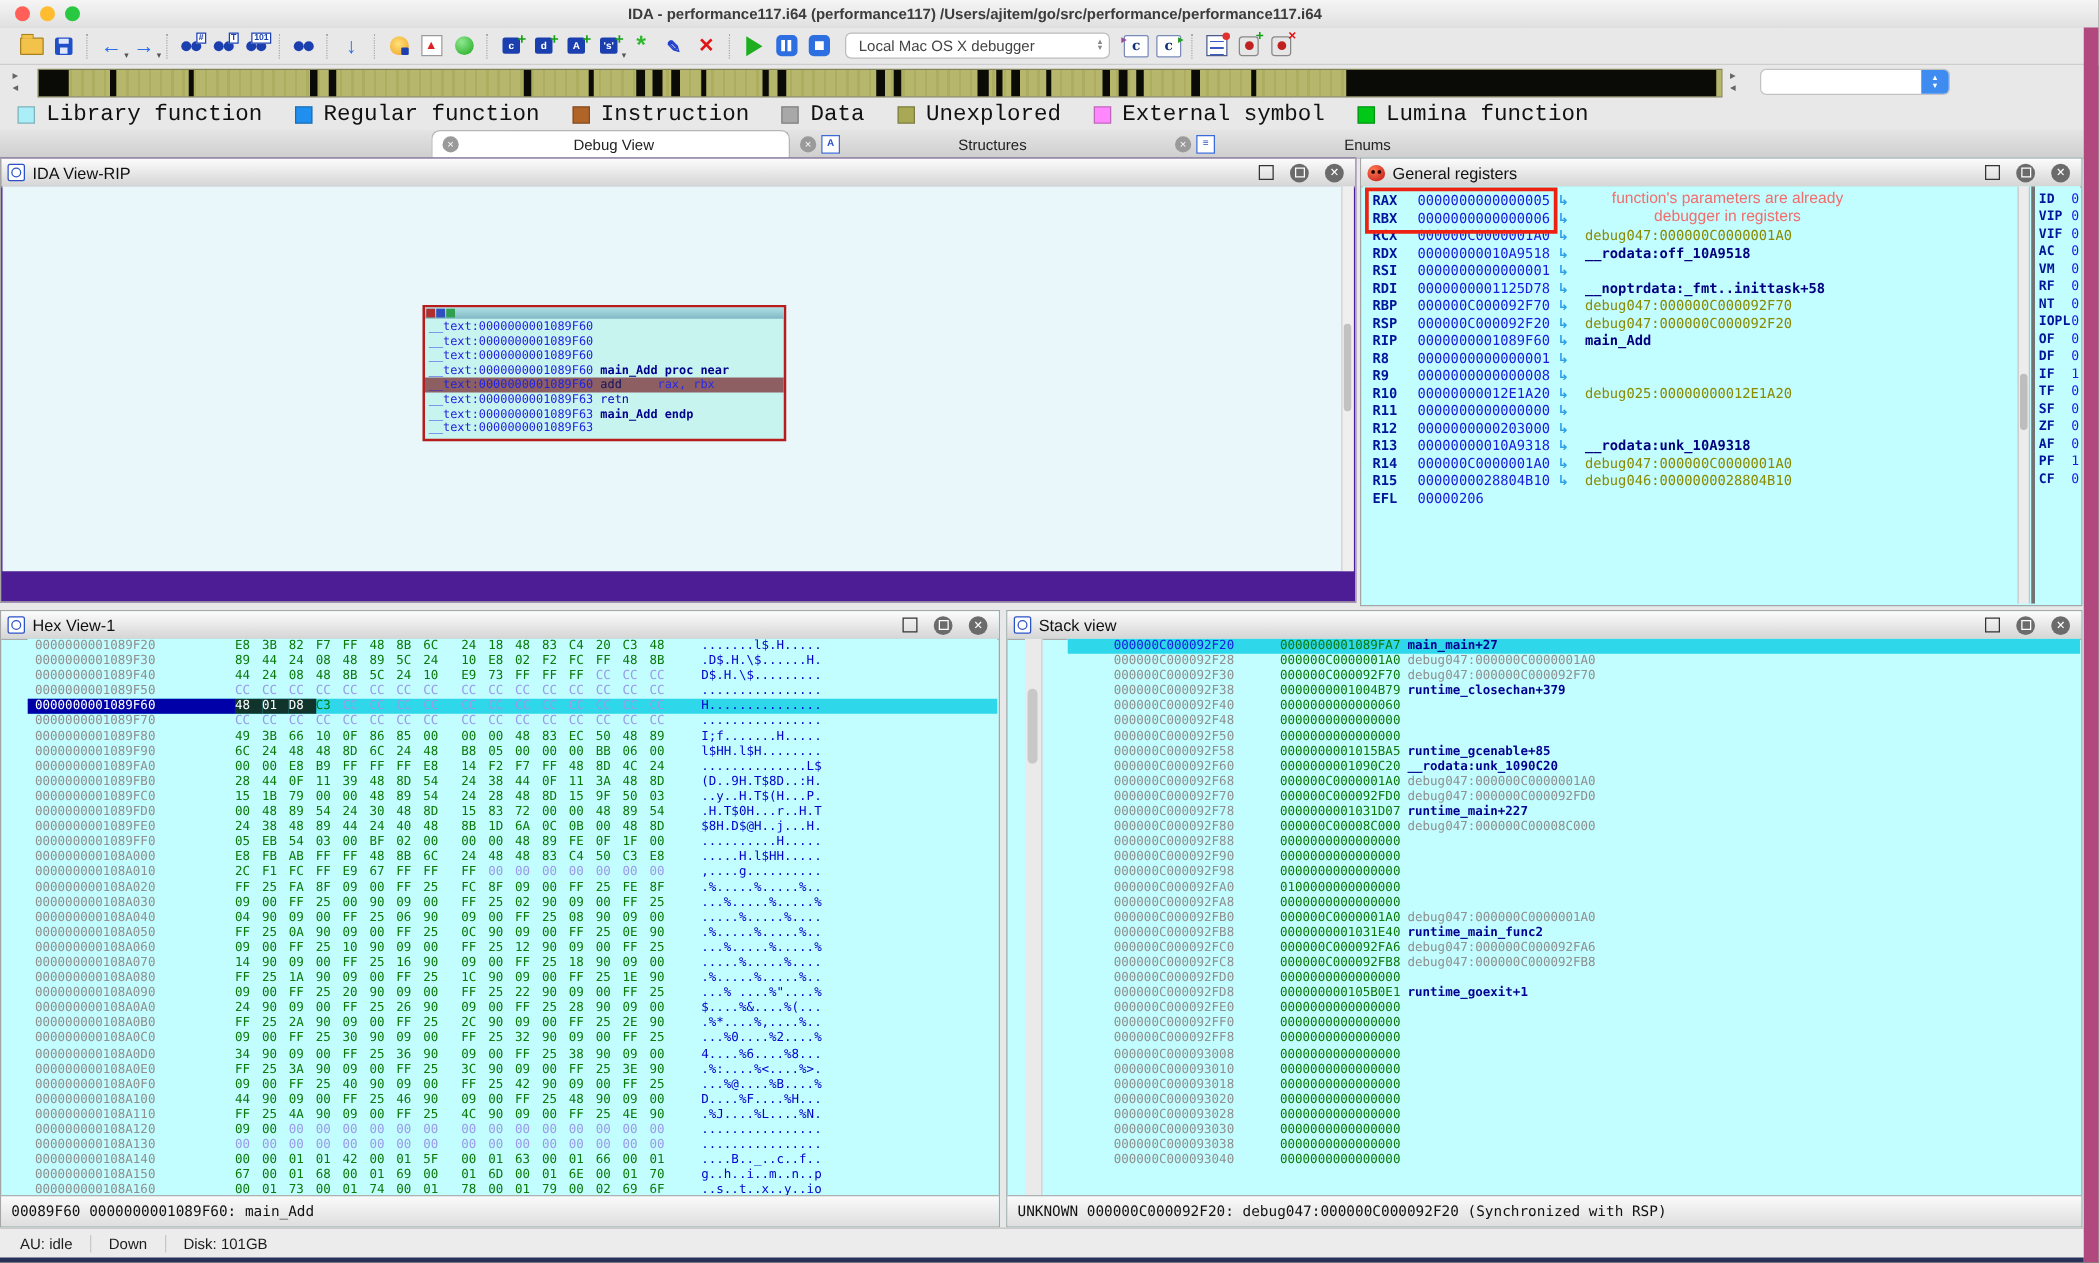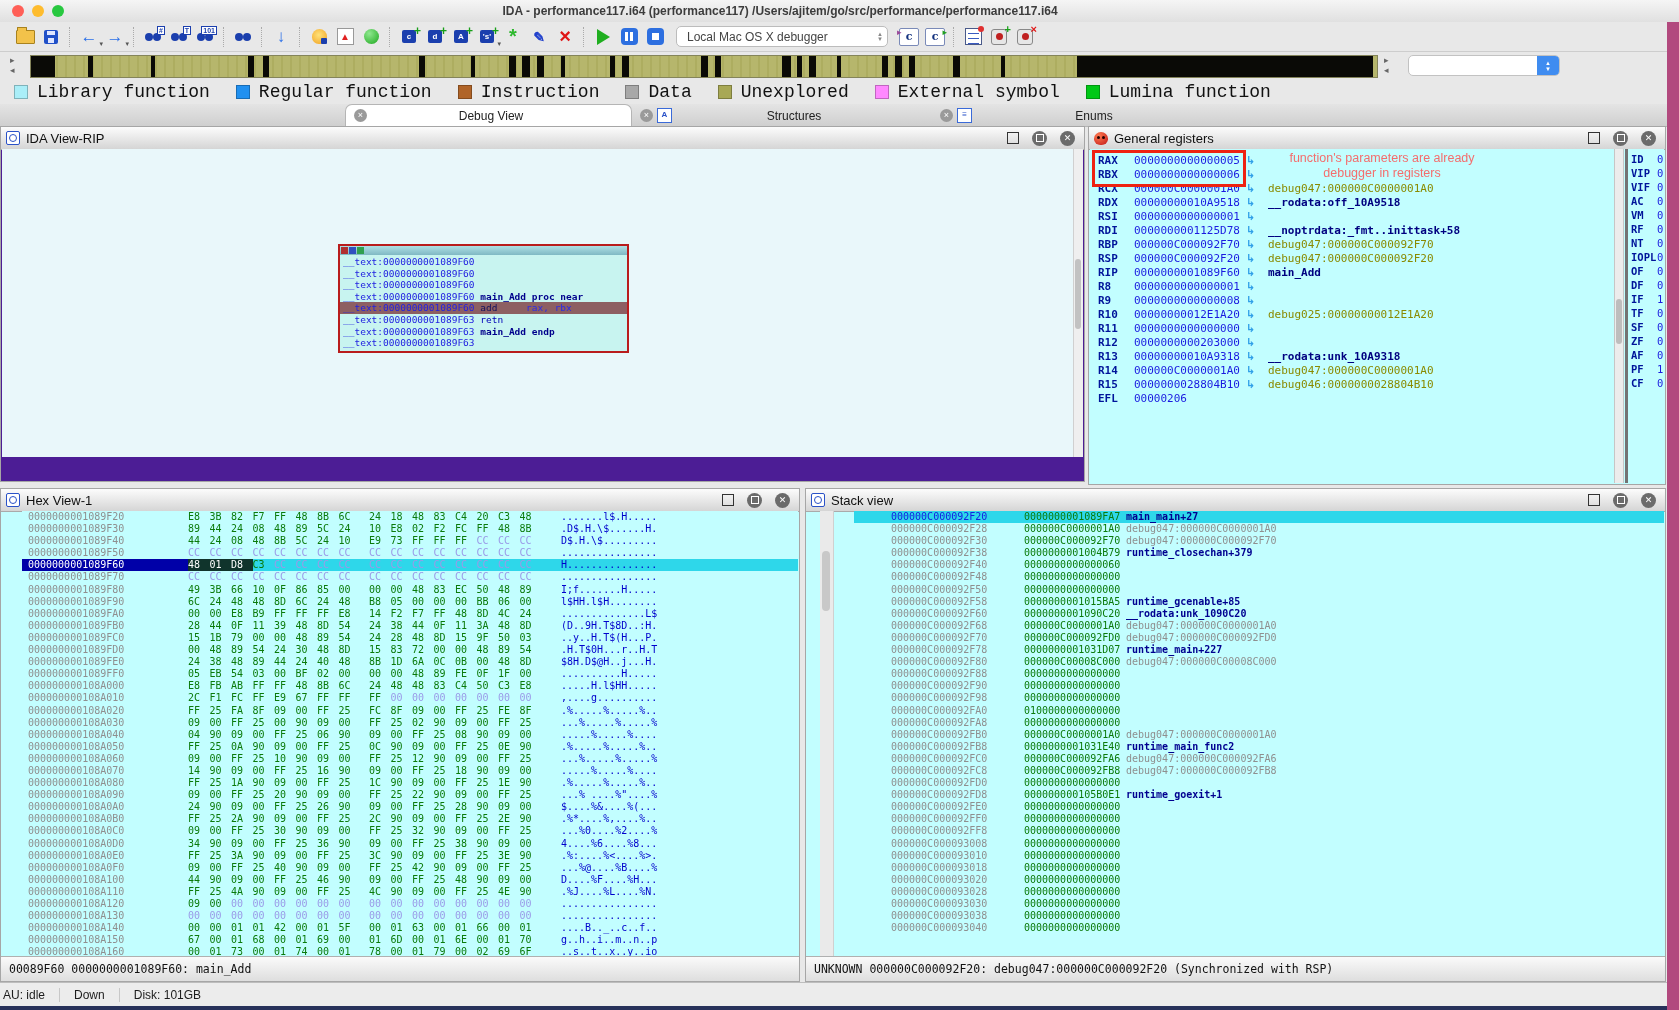--- a/index.html
+++ b/index.html
@@ -736,21 +736,21 @@
         <div class="stkrow"><span class="sa">000000C000093038</span><span class="sv">0000000000000000</span></div>
         <div class="stkrow"><span class="sa">000000C000093040</span><span class="sv">0000000000000000</span></div>
       </div>
     <div class="stk-gutter">
         <i></i>
       </div>
     <div class="bstatus mono">UNKNOWN 000000C000092F20: debug047:000000C000092F20 (Synchronized with RSP)</div>
   </div>
 
   <div class="statusbar">
-    <span class="sbi" style="padding-left:3px">AU: idle</span>
+    <span class="sbi" style="padding-left:16px">AU: idle</span>
     <span class="sdiv"></span>
     <span class="sbi">Down</span>
     <span class="sdiv"></span>
     <span class="sbi">Disk: 101GB</span>
   </div>
 
   <div class="bottom-strip"></div>
   <div class="desktop-strip"></div>
 </div>
 

